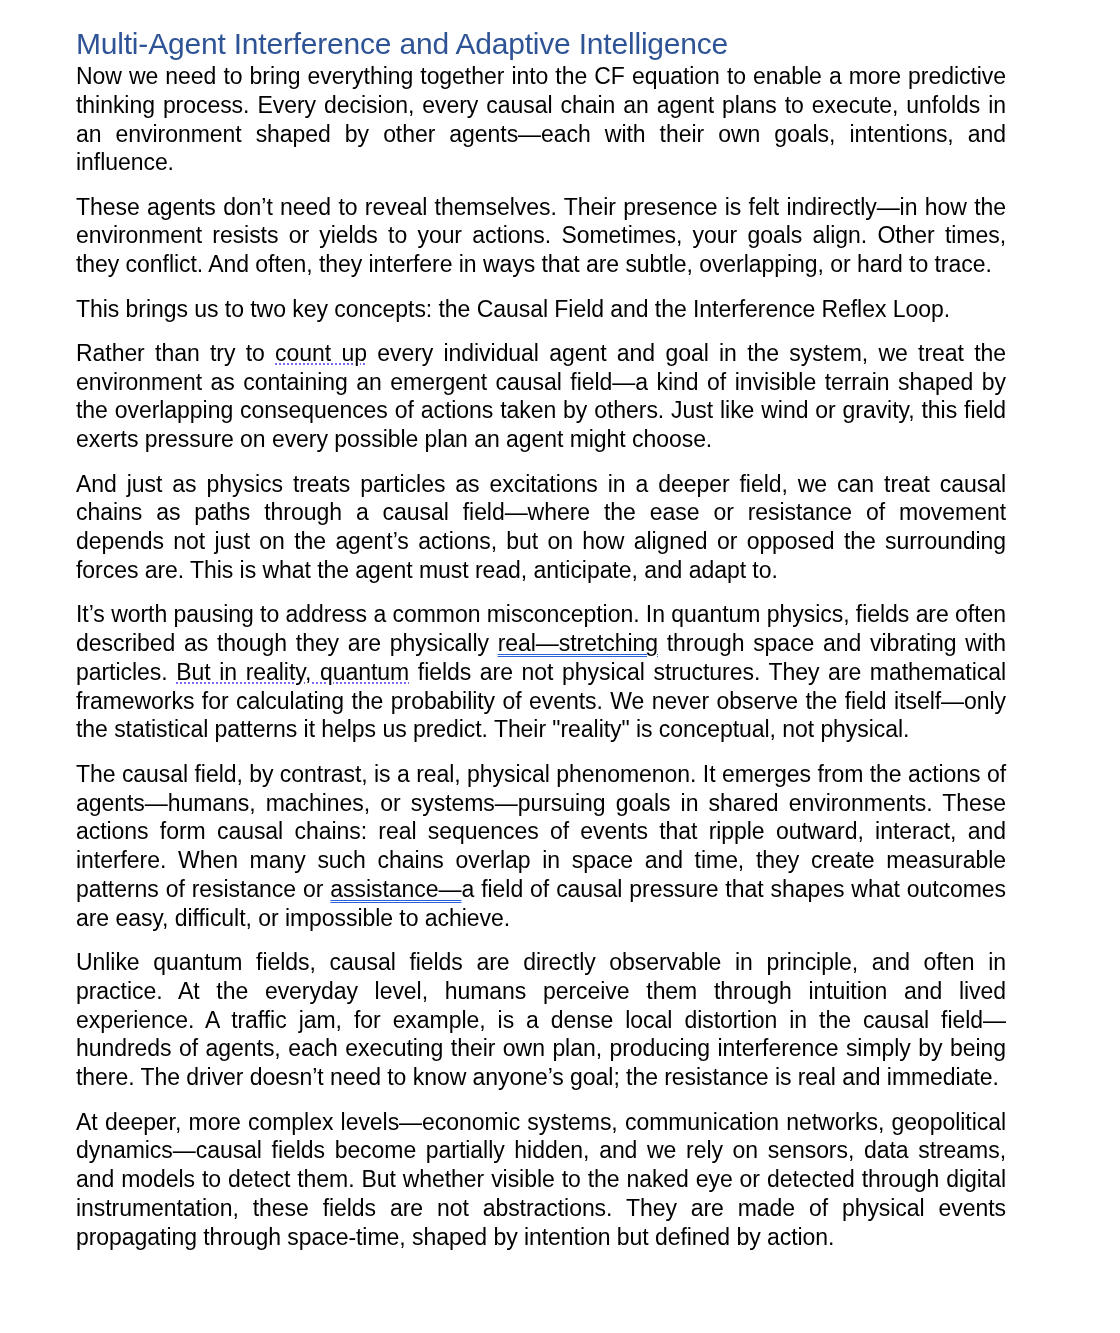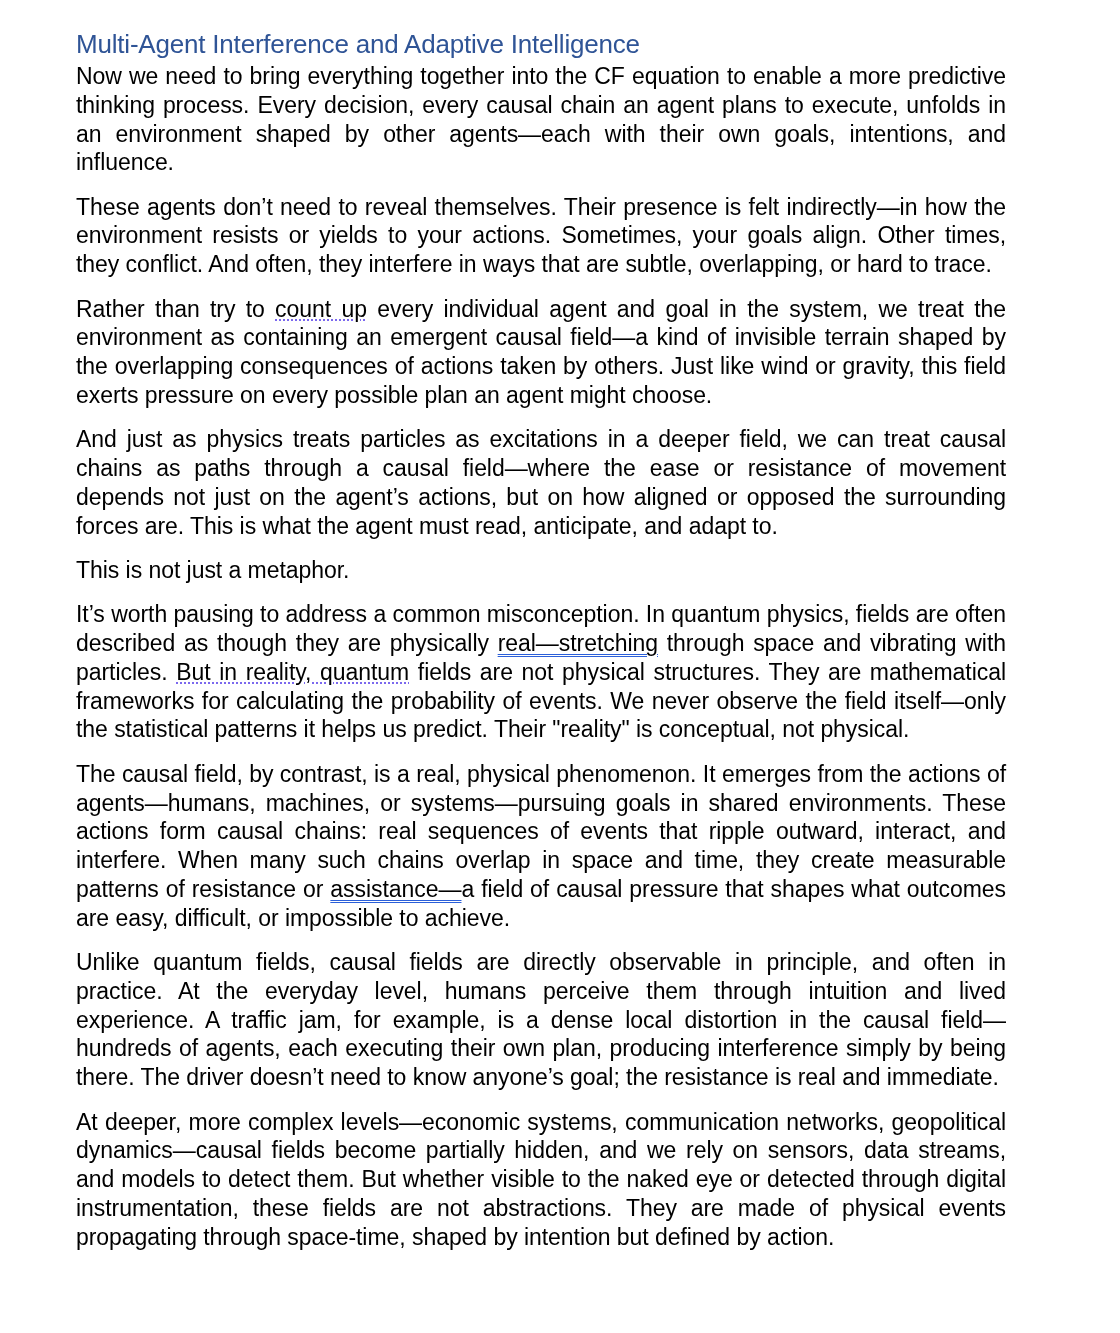--- a/index.html
+++ b/index.html
@@ -3,21 +3,21 @@
 <meta charset="utf-8">
 <style>
   html, body { margin: 0; padding: 0; background: #ffffff; }
   body { width: 1120px; height: 1333px; overflow: hidden; position: relative; }
   .page {
     position: absolute; left: 76px; top: 28px; width: 930px;
     font-family: "Liberation Sans", "DejaVu Sans", sans-serif;
     color: #000000;
   }
   .heading {
-    font-size: 26px; color: #2f5496; font-weight: normal;
+    font-size: 30px; color: #2f5496; font-weight: normal;
     margin: 0 0 2px 0; line-height: 32px; letter-spacing: -0.2px;
   }
   .para {
     font-size: 23px; line-height: 28.8px; text-align: justify;
     margin: 0 0 15.5px 0; letter-spacing: -0.05px;
   }
   .flag-grammar {
     text-decoration: underline dotted #7b68ee;
     text-decoration-thickness: 2px;
     text-underline-offset: 3px;
@@ -29,25 +29,25 @@
   }
 </style>
 </head>
 <body>
 
 <div class="page">
   <h2 class="heading">Multi-Agent Interference and Adaptive Intelligence</h2>
 
   <p class="para">Now we need to bring everything together into the CF equation to enable a more predictive thinking process. Every decision, every causal chain an agent plans to execute, unfolds in an environment shaped by other agents—each with their own goals, intentions, and influence.</p>
   <p class="para">These agents don’t need to reveal themselves. Their presence is felt indirectly—in how the environment resists or yields to your actions. Sometimes, your goals align. Other times, they conflict. And often, they interfere in ways that are subtle, overlapping, or hard to trace.</p>
+  <p class="para">This brings us to two key concepts: the Causal Field and the Interference Reflex Loop.</p>
 
   <p class="para"><span>Rather than try to </span><span class="flag-grammar">count up</span><span> every individual agent and goal in the system, we treat the environment as containing an emergent causal field—a kind of invisible terrain shaped by the overlapping consequences of actions taken by others. Just like wind or gravity, this field exerts pressure on every possible plan an agent might choose.</span></p>
 
   <p class="para">And just as physics treats particles as excitations in a deeper field, we can treat causal chains as paths through a causal field—where the ease or resistance of movement depends not just on the agent’s actions, but on how aligned or opposed the surrounding forces are. This is what the agent must read, anticipate, and adapt to.</p>
-  <p class="para">This is not just a metaphor.</p>
 
   <p class="para"><span>It’s worth pausing to address a common misconception. In quantum physics, fields are often described as though they are physically </span><span class="flag-spacing">real—stretching</span><span> through space and vibrating with particles. </span><span class="flag-grammar">But in reality, quantum</span><span> fields are not physical structures. They are mathematical frameworks for calculating the probability of events. We never observe the field itself—only the statistical patterns it helps us predict. Their "reality" is conceptual, not physical.</span></p>
 
   <p class="para"><span>The causal field, by contrast, is a real, physical phenomenon. It emerges from the actions of agents—humans, machines, or systems—pursuing goals in shared environments. These actions form causal chains: real sequences of events that ripple outward, interact, and interfere. When many such chains overlap in space and time, they create measurable patterns of resistance or </span><span class="flag-spacing">assistance—</span><span>a field of causal pressure that shapes what outcomes are easy, difficult, or impossible to achieve.</span></p>
 
   <p class="para">Unlike quantum fields, causal fields are directly observable in principle, and often in practice. At the everyday level, humans perceive them through intuition and lived experience. A traffic jam, for example, is a dense local distortion in the causal field—hundreds of agents, each executing their own plan, producing interference simply by being there. The driver doesn’t need to know anyone’s goal; the resistance is real and immediate.</p>
   <p class="para">At deeper, more complex levels—economic systems, communication networks, geopolitical dynamics—causal fields become partially hidden, and we rely on sensors, data streams, and models to detect them. But whether visible to the naked eye or detected through digital instrumentation, these fields are not abstractions. They are made of physical events propagating through space-time, shaped by intention but defined by action.</p>
 
 </div>
 

